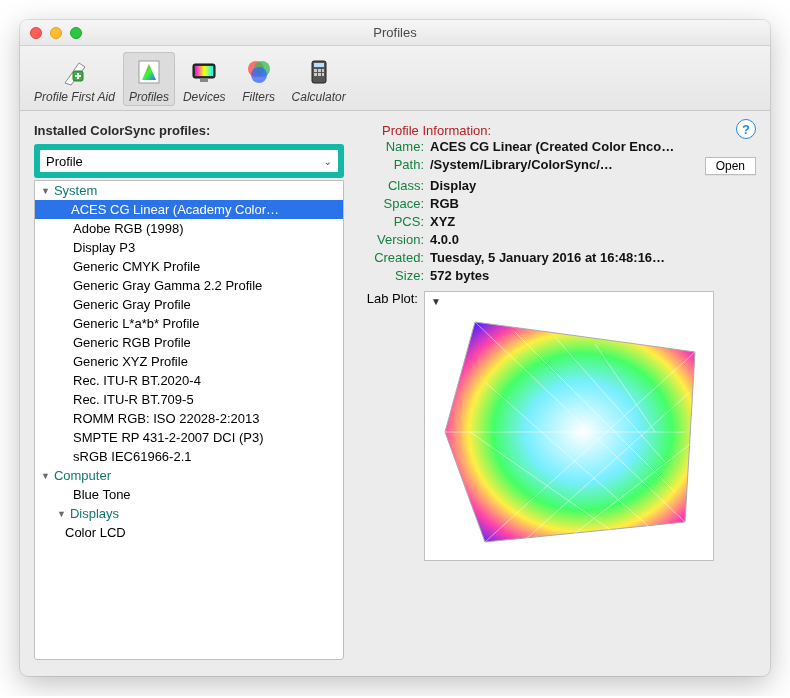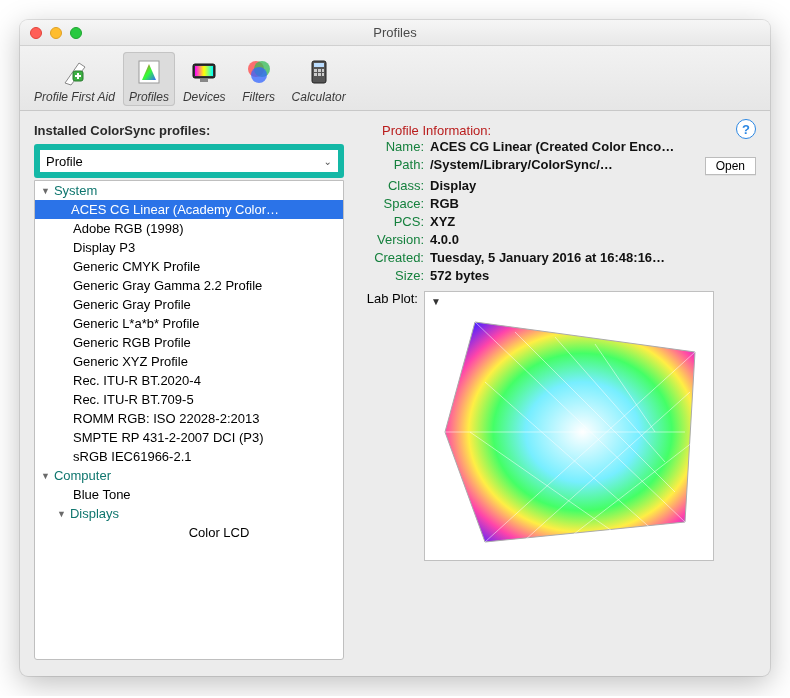--- a/index.html
+++ b/index.html
@@ -77,21 +77,21 @@
 .tree .group-row .tri { font-size:9px; color:#6a6a6a; margin-right:4px; transform:rotate(0);}
 .tree .group-label { color:#0f766e;}
 .tree .item {
   padding: 2px 0 2px 38px; cursor:pointer; white-space:nowrap;
   overflow:hidden; text-overflow:ellipsis;
 }
 .tree .item.selected {
   background:#2b73e8; color:#fff;padding-left:36px;
 }
 .tree .sub1 .group-row { padding-left: 22px;}
-.tree .sub1 .item { padding-left: 60px; text-align: center;}
+.tree .sub1 .item { padding-left: 30px;}
 
 .right { flex:1; position:relative; }
 .right h3 { font-size:13px; font-weight:400; color:#b91c1c; margin:0 0 1px 30px;}
 .help {
   position:absolute; top:-4px; right:0;
   width:20px; height:20px; border:1.5px solid #2b87e3; color:#2b87e3;
   border-radius:50%; display:flex; align-items:center; justify-content:center;
   font-size:13px; font-weight:600; cursor:pointer; background:#fff;
 }
 .info-grid { display:grid; grid-template-columns: 62px 1fr auto; column-gap:6px; row-gap:3px; margin-left:10px;}

